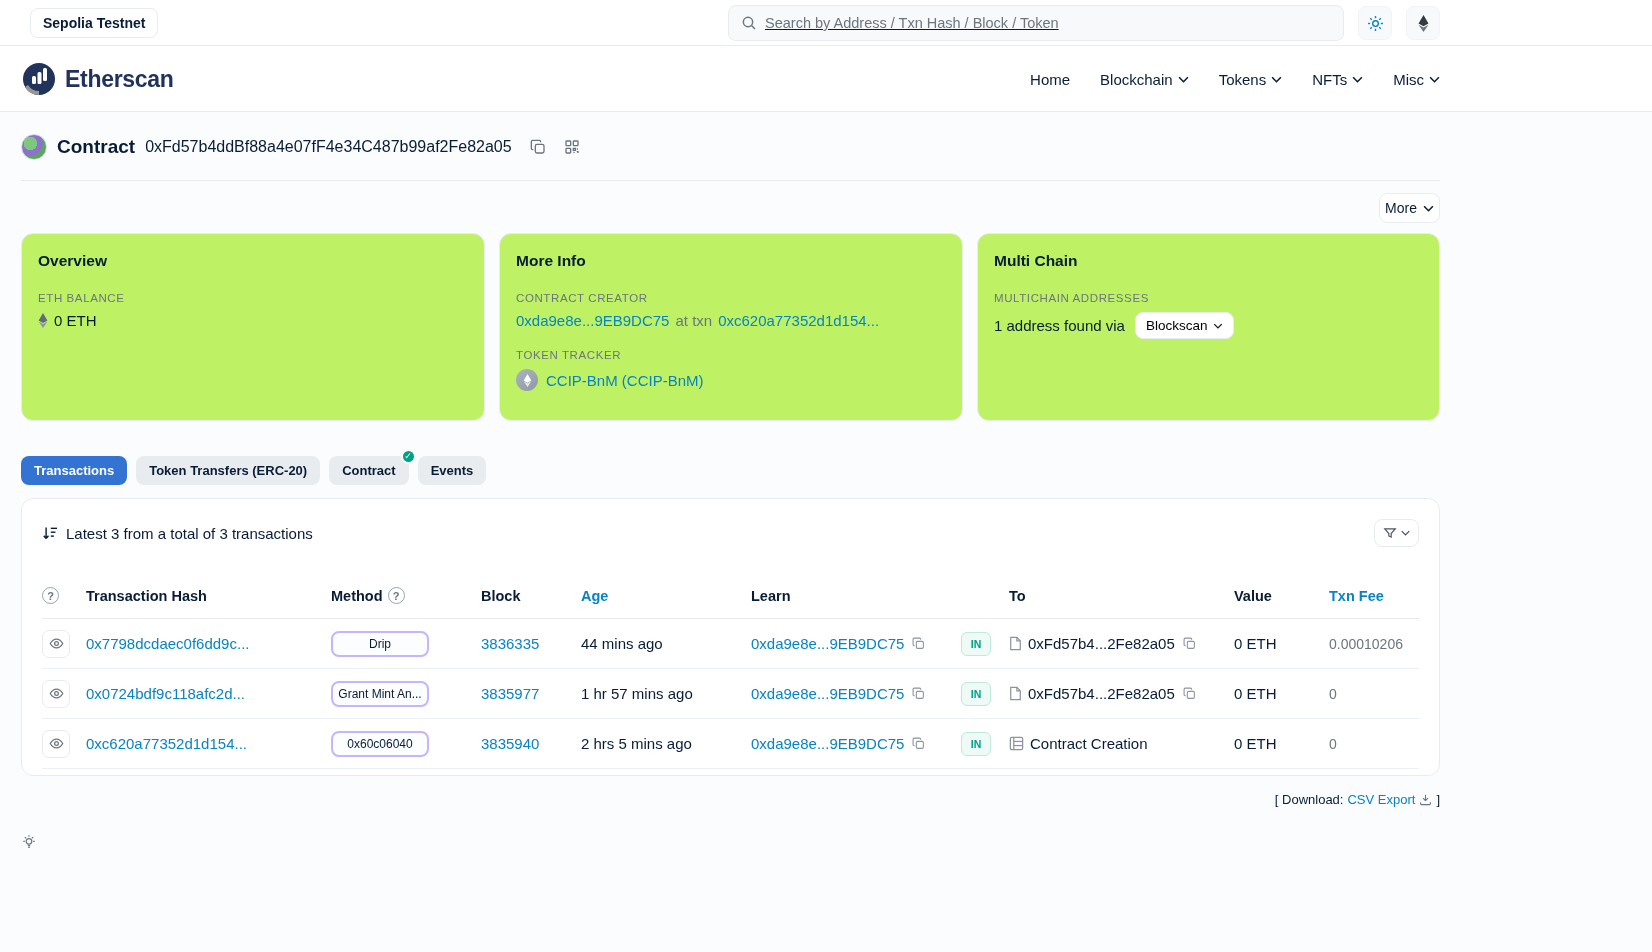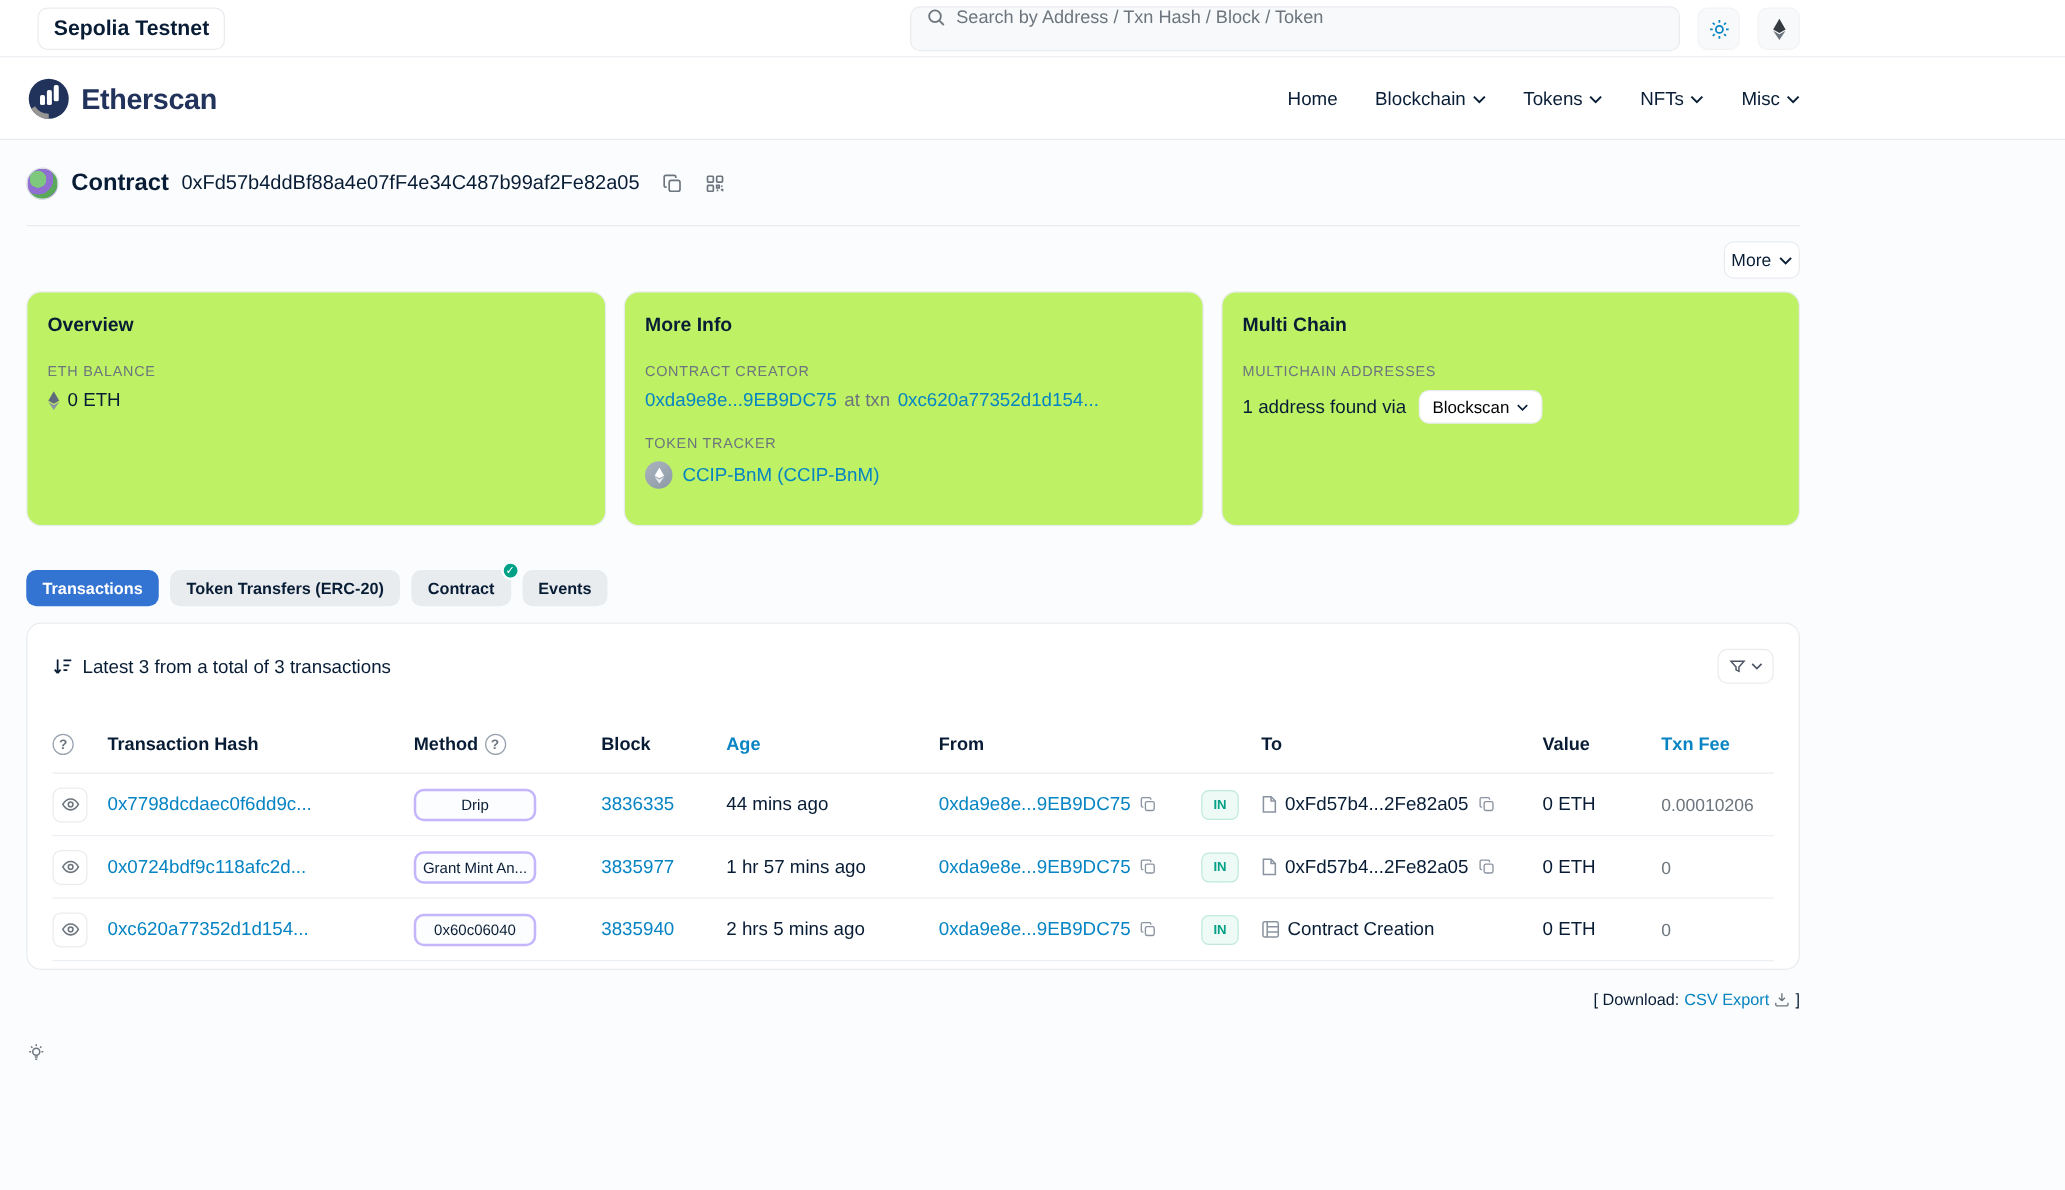--- a/index.html
+++ b/index.html
@@ -3,23 +3,23 @@
 <meta charset="utf-8">
 <style>
   * { margin:0; padding:0; box-sizing:border-box; }
   html,body { width:1652px; height:952px; }
   body { font-family:"Liberation Sans","DejaVu Sans",sans-serif; background:#fbfcfd; color:#081d35; font-size:15px; }
   .container { width:1419px; margin-left:21px; }
 
   
   .topbar { background:#fff; border-bottom:1px solid #e9ecef; height:46px; }
   .topbar-inner { display:flex; align-items:center; height:46px; }
-  .net-badge { margin-left:9px; border:1px solid #e9ecef; border-radius:8px; background:#fff; padding:6px 12px; font-size:17px; font-weight:700; color:#081d35; cursor:pointer; }
+  .net-badge { margin-left:9px; border:1px solid #e9ecef; border-radius:8px; background:#fff; padding:6px 12px; font-size:14px; font-weight:700; color:#081d35; cursor:pointer; }
   .search-wrap { margin-left:auto; display:flex; align-items:center; gap:14px; }
-  .search-box { width:616px; height:36px; background:#f8f9fa; border:1px solid #e9ecef; border-radius:8px; display:flex; align-items:flex-start; padding:0 12px; }
+  .search-box { width:616px; height:36px; background:#f8f9fa; border:1px solid #e9ecef; border-radius:8px; display:flex; align-items:center; padding:0 12px;text-decoration:underline; }
   .search-box svg { flex:0 0 auto; }
   .search-box input { border:0; outline:0; background:transparent; width:100%; margin-left:8px; font-size:14.5px; color:#081d35; font-family:inherit; }
   .search-box input::placeholder { color:#6c757d; }
   .icon-btn { width:34px; height:34px; border-radius:8px; background:#f8f9fa; border:1px solid #f1f3f5; display:flex; align-items:center; justify-content:center; cursor:pointer; }
 
   
   .mainhead { background:#fff; border-bottom:1px solid #e9ecef; height:66px; }
   .mainhead-inner { display:flex; align-items:center; height:66px; }
   .brand { display:flex; align-items:center; gap:8px; cursor:pointer; }
   .brand-name { font-size:23px; font-weight:700; color:#21325b; letter-spacing:-0.3px; }
@@ -280,21 +280,21 @@
         </div>
       <div class="hcell">Transaction Hash</div>
       <div class="hcell">
           <span>Method</span>
           <span class="hdr-help">?</span>
         </div>
       <div class="hcell">Block</div>
       <div class="hcell">
           <a class="link" style="font-weight:700;">Age</a>
         </div>
-      <div class="hcell">From</div>
+      <div class="hcell">Learn</div>
       <div class="hcell"></div>
       <div class="hcell">To</div>
       <div class="hcell">Value</div>
       <div class="hcell">
           <a class="link" style="font-weight:700;">Txn Fee</a>
         </div>
     </div>
 
     <div class="tgrid trow">
       <div class="cell">

